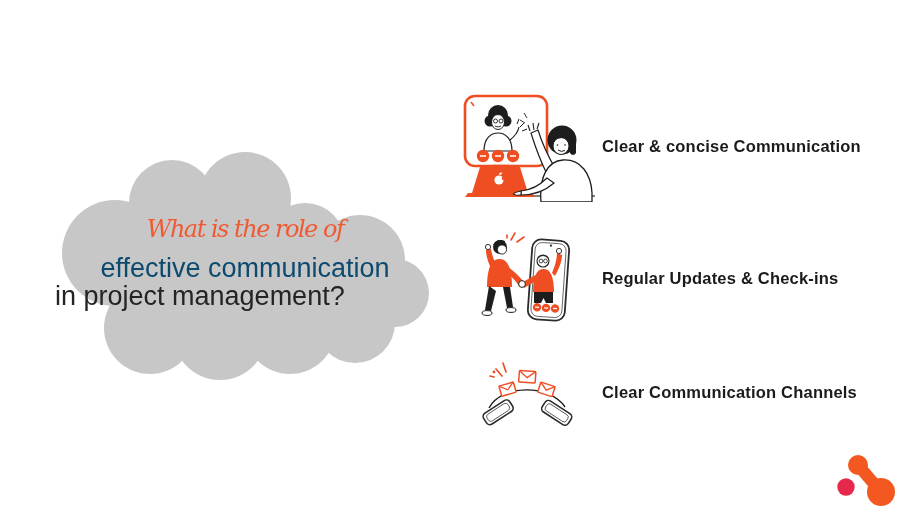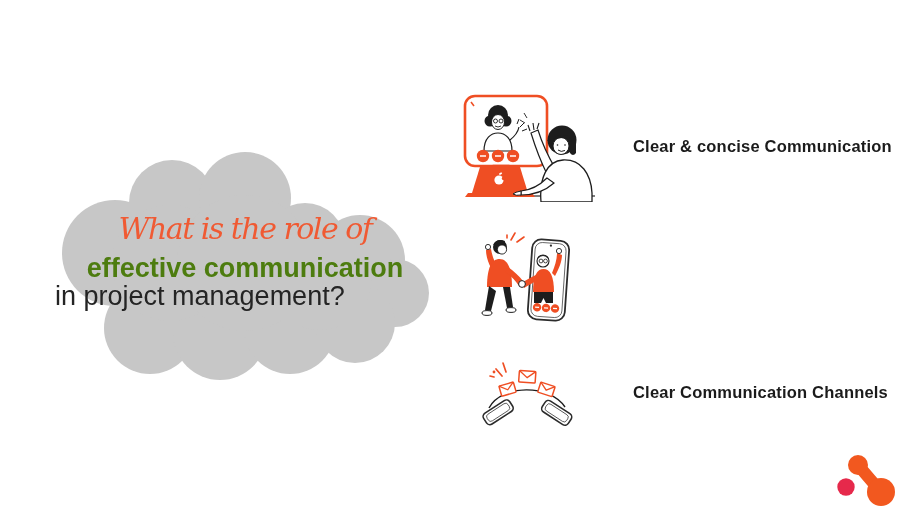--- a/index.html
+++ b/index.html
@@ -5,40 +5,39 @@
   html,body{margin:0;padding:0;background:#e9e9e9;}
   .canvas{
     position:relative;width:916px;height:525px;background:#ffffff;
     overflow:hidden;font-family:"Liberation Sans",sans-serif;
   }
   
   .blob-svg{position:absolute;left:55px;top:138px;width:380px;height:250px;}
   .title-script{
     position:absolute;left:55px;top:209px;width:380px;text-align:center;
     font-family:"DejaVu Serif",serif;font-style:italic;font-weight:400;
-    font-size:30px;letter-spacing:-1.5px;color:#F05A33;line-height:40px;
+    font-size:24px;letter-spacing:-1.5px;color:#F05A33;line-height:40px;
   }
   .title-bold{
     position:absolute;left:55px;top:254px;width:380px;text-align:center;
-    font-weight:700;font-size:27px;color:#4d7c0f;line-height:28px;
+    font-weight:400;font-size:27px;color:#0c4a6e;line-height:28px;
   }
   .title-reg{
     position:absolute;left:55px;top:282px;width:380px;text-align:left;
     font-weight:400;font-size:27px;color:#242424;line-height:28px;
   }
   
   .row{position:absolute;left:452px;display:flex;align-items:center;}
   .row1{top:90px;height:112px;}
   .row2{top:228px;height:100px;}
   .row3{top:356px;height:72px;}
   .icon-box{width:150px;display:flex;align-items:center;justify-content:center;flex:0 0 150px;}
   .item-label{
     font-weight:700;font-size:16.5px;color:#1b1b1b;letter-spacing:0.2px;
     white-space:nowrap;
-    margin-left:31px;
   }
   
   .logo-svg{position:absolute;left:828px;top:448px;width:70px;height:64px;}
 </style>
 </head>
 <body>
 
 <div class="canvas">
 
   <svg class="blob-svg" viewBox="0 0 380 250" aria-hidden="true">
@@ -144,20 +143,21 @@
         <path d="M16 17 q4 -7 12 -4 l-1 4 q-6 -3 -11 0 Z" fill="#1d1d1d"></path>
         <path d="M10 59 C10 39 15 31 22.5 31 C30 31 35 39 35 59 Z" fill="#EF4E23"></path>
         <path d="M31 39 C37 43 42 48 46 53 L42 58 C38 52 33 47 28 44 Z" fill="#EF4E23"></path>
         <circle cx="45" cy="56" r="3.4" fill="#fff" stroke="#1d1d1d" stroke-width="1"></circle>
         <path d="M12 58 L8 82 L14 83 L19 63 Z" fill="#1d1d1d"></path>
         <path d="M26 59 L30 80 L36 79 L33 59 Z" fill="#1d1d1d"></path>
         <ellipse cx="10" cy="85" rx="5" ry="2.4" fill="#fff" stroke="#1d1d1d" stroke-width="1"></ellipse>
         <ellipse cx="34" cy="82" rx="5" ry="2.4" fill="#fff" stroke="#1d1d1d" stroke-width="1"></ellipse>
       </svg>
     </div>
+    <div class="item-label">Regular Updates &amp; Check-ins</div>
   </div>
 
   <div class="row row3">
     <div class="icon-box">
       <svg width="95" height="72" viewBox="0 0 95 72" aria-hidden="true">
         <path d="M16 13 l6 7 M23 7 l3 9 M10 20 l4 1" stroke="#EF4E23" stroke-width="1.7" fill="none" stroke-linecap="round"></path>
         <circle cx="14" cy="16" r="1.4" fill="#EF4E23"></circle>
         <path d="M9 52 C22 28 70 28 85 51" fill="none" stroke="#1d1d1d" stroke-width="1.4"></path>
         <g transform="rotate(-33 18 57)">
           <rect x="3" y="50" width="31" height="13" rx="4" fill="#fff" stroke="#2c2c2c" stroke-width="1.6"></rect>

